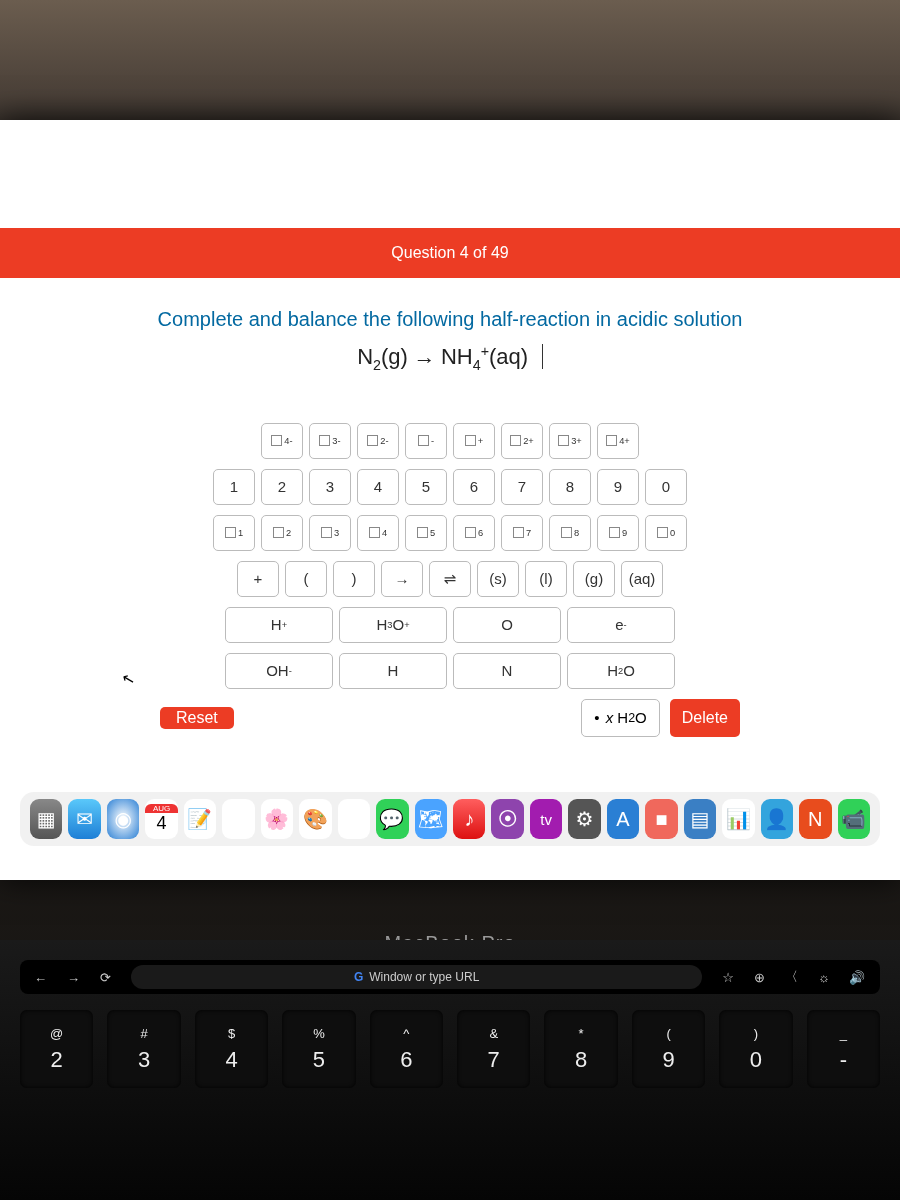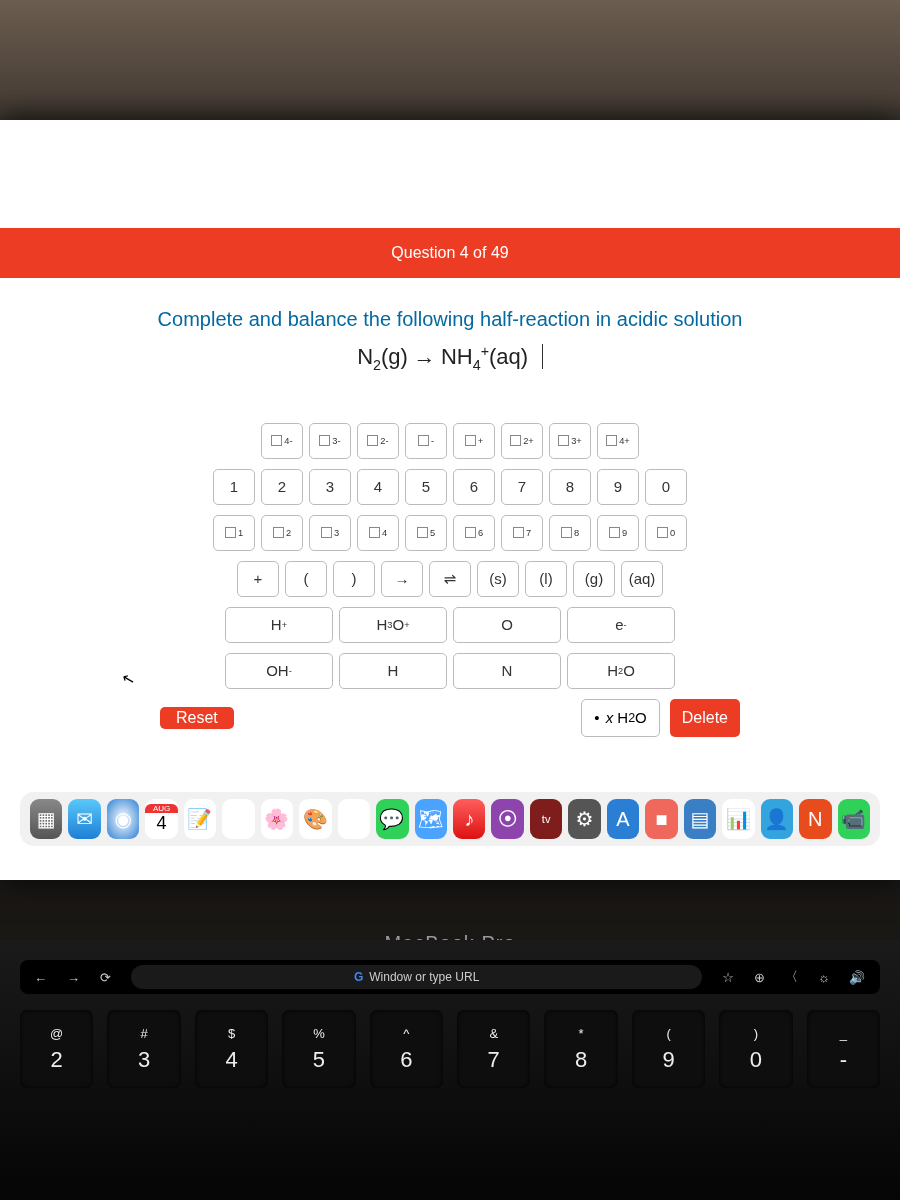--- a/index.html
+++ b/index.html
@@ -255,21 +255,21 @@
   </div>
   <div class="dicon" style="background:#fff">📝</div>
   <div class="dicon" style="background:#fff">☰</div>
   <div class="dicon" style="background:#fff">🌸</div>
   <div class="dicon" style="background:#fff">🎨</div>
   <div class="dicon" style="background:#fff">◐</div>
   <div class="dicon" style="background:#30d158">💬</div>
   <div class="dicon" style="background:#4aa3ff">🗺</div>
   <div class="dicon" style="background:linear-gradient(#ff5e5e,#d11)">♪</div>
   <div class="dicon" style="background:#8e44ad">⦿</div>
-  <div class="dicon" style="background:#7f1d1d;font-size:11px">
+  <div class="dicon" style="background:#a21caf;font-size:15px">
       <span>tv</span>
     </div>
   <div class="dicon" style="background:#555">⚙</div>
   <div class="dicon" style="background:#2a7fd4">A</div>
   <div class="dicon" style="background:#f0685c">■</div>
   <div class="dicon" style="background:#3a7fc4">▤</div>
   <div class="dicon" style="background:#fff">📊</div>
   <div class="dicon" style="background:#33a4dd">👤</div>
   <div class="dicon" style="background:#e84c1d">N</div>
   <div class="dicon" style="background:#30d158">📹</div>

